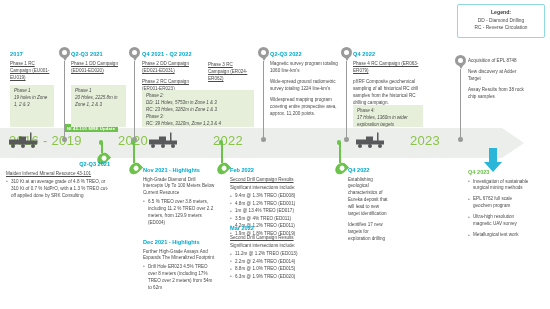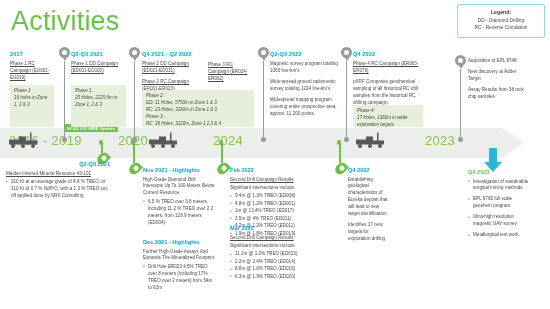--- a/index.html
+++ b/index.html
@@ -38,21 +38,21 @@
     position:absolute; left:502px; top:128px;
     width:0;height:0;
     border-top:15px solid transparent;
     border-bottom:15px solid transparent;
     border-left:22px solid #eceeec;
   }
   .year {
     position:absolute; top:133px;
     font-size:13px; color:#8bc34a; font-weight:400; letter-spacing:0.3px;
   }
-  .y0{ left:9px; } .y1{ left:118px; } .y2{ left:213px; } .y3{ left:425px; }
+  .y0{ left:9px; } .y1{ left:118px; } .y2{ left:213px; } .y3{ left:410px; }
 
   
   .truck { position:absolute; top:131px; width:32px; height:18px; }
   .t0{ left:8px; } .t1{ left:148px; } .t2{ left:355px; }
 
   
   .col { position:absolute; font-size:4.6px; line-height:1.5; color:#4a4a4a; }
   .col .hd {
     font-size:5.6px; font-weight:bold; color:#00a9ce; margin-bottom:3px; letter-spacing:.1px;
   }
@@ -126,34 +126,33 @@
     position:absolute; background:#6cc24a; color:#ffffff;
     font-size:4.2px; font-weight:bold; padding:1.5px 3px; letter-spacing:.2px;
     white-space:nowrap;
   }
 </style>
 </head>
 <body>
 
 <div id="root">
 
-  <div class="title">Activities</div>
 
   <div class="legend">
     <div class="legend-title">Legend:</div>
     <div class="legend-row">DD - Diamond Drilling</div>
     <div class="legend-row">RC - Reverse Circulation</div>
   </div>
 
   <div class="band"></div>
   <div class="band-arrow"></div>
 
   <div class="year y0">2016 - 2019</div>
   <div class="year y1">2020</div>
-  <div class="year y2">2024</div>
+  <div class="year y2">2022</div>
   <div class="year y3">2023</div>
 
   <div class="tag" style="left:64px; top:124px;">NI 43-101 MRE Update</div>
 
   <svg class="truck t0" viewBox="0 0 64 34">
     <rect x="2" y="16" width="20" height="10" fill="#58595b"></rect>
     <rect x="22" y="10" width="14" height="16" fill="#58595b"></rect>
     <rect x="36" y="18" width="22" height="8" fill="#58595b"></rect>
     <rect x="44" y="2" width="3" height="18" fill="#58595b"></rect>
     <circle cx="10" cy="29" r="4" fill="#58595b"></circle>

